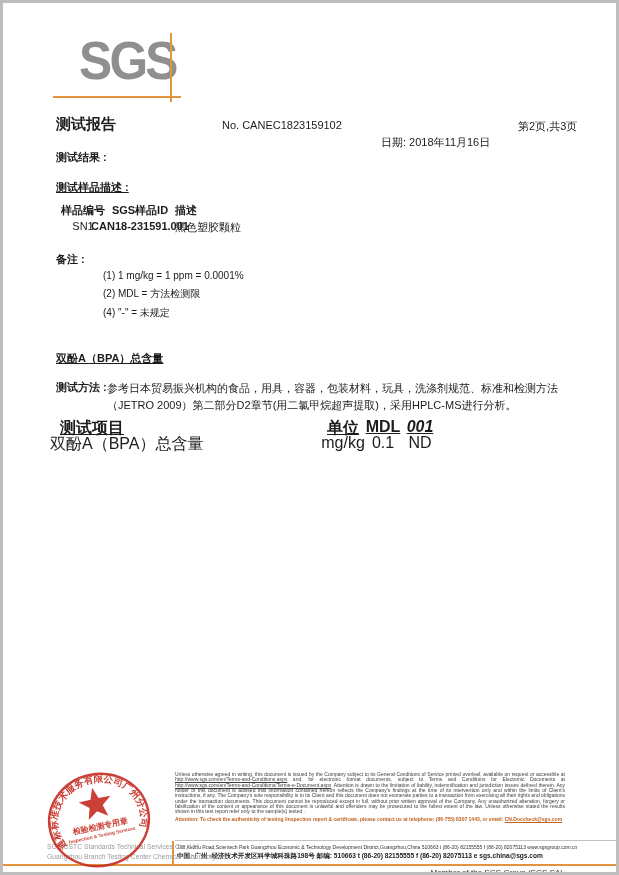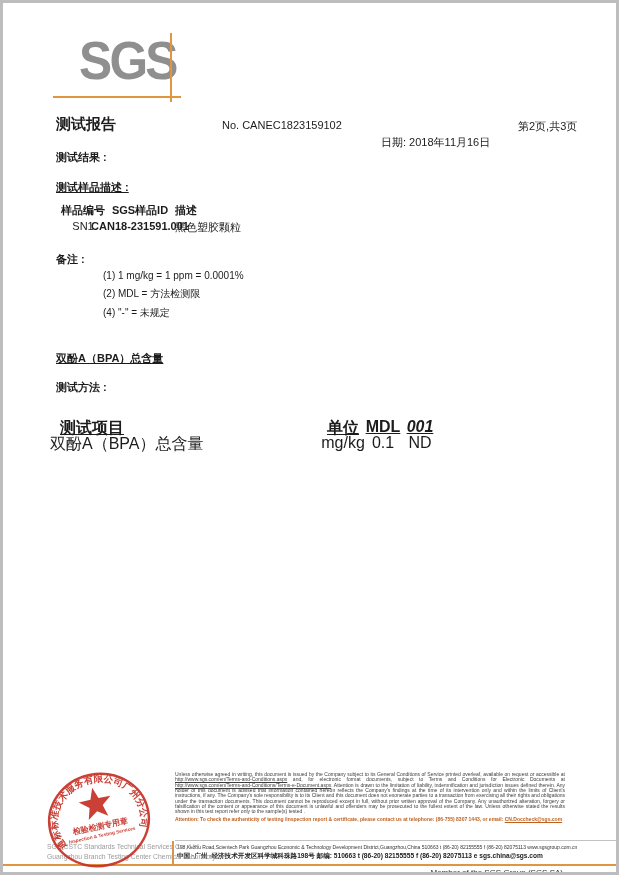--- a/index.html
+++ b/index.html
@@ -104,20 +104,21 @@
 
   <div class="abs notes-label t11 b">备注 :</div>
   <div class="abs notes">
     <div>(1) 1 mg/kg = 1 ppm = 0.0001%</div>
     <div>(2) MDL = 方法检测限</div>
     <div>(4) "-" = 未规定</div>
   </div>
 
   <div class="abs bpa-title t11 b u">双酚A（BPA）总含量</div>
   <div class="abs method-label t11 b">测试方法 :</div>
+  <div class="abs method-text">参考日本贸易振兴机构的食品，用具，容器，包装材料，玩具，洗涤剂规范、标准和检测方法（JETRO 2009）第二部分D2章节(用二氯甲烷超声提取)，采用HPLC-MS进行分析。</div>
 
   <div class="abs rt-h1 t10 b u">测试项目</div>
   <div class="abs rt-h2 t10 b u cx">单位</div>
   <div class="abs rt-h3 t10 b u cx">MDL</div>
   <div class="abs rt-h4 t10 b i u cx">001</div>
   <div class="abs rt-r1 t10">双酚A（BPA）总含量</div>
   <div class="abs rt-r2 t10 cx">mg/kg</div>
   <div class="abs rt-r3 t10 cx">0.1</div>
   <div class="abs rt-r4 t10 cx">ND</div>
 

